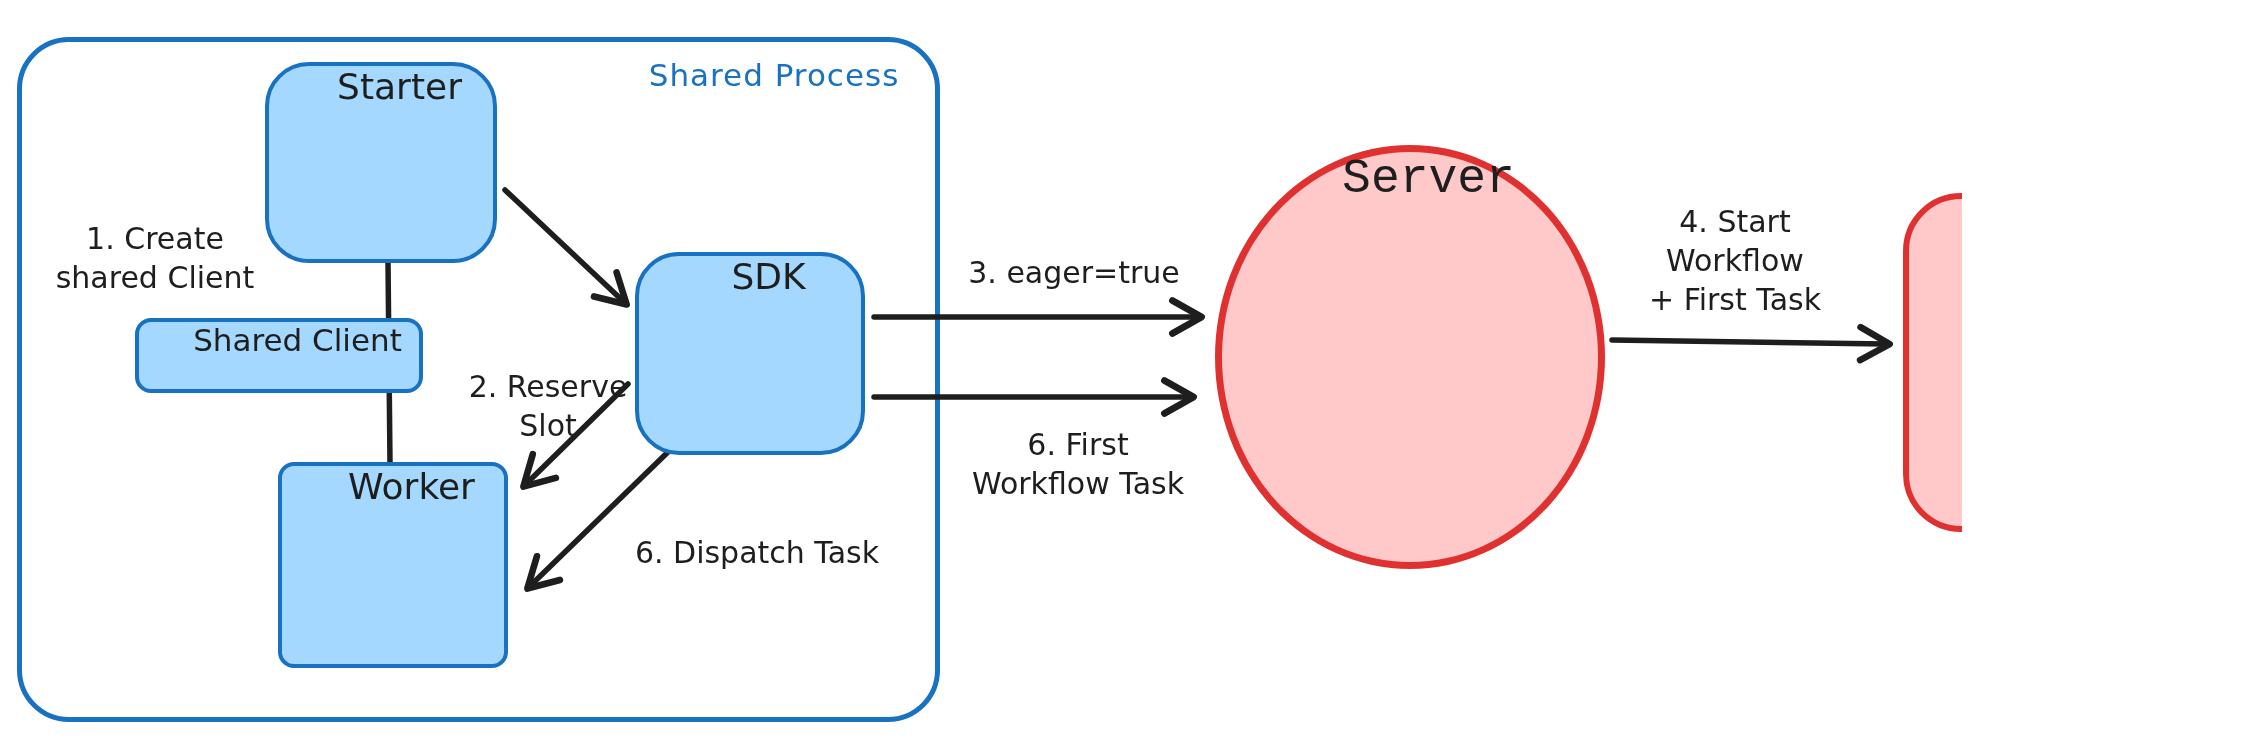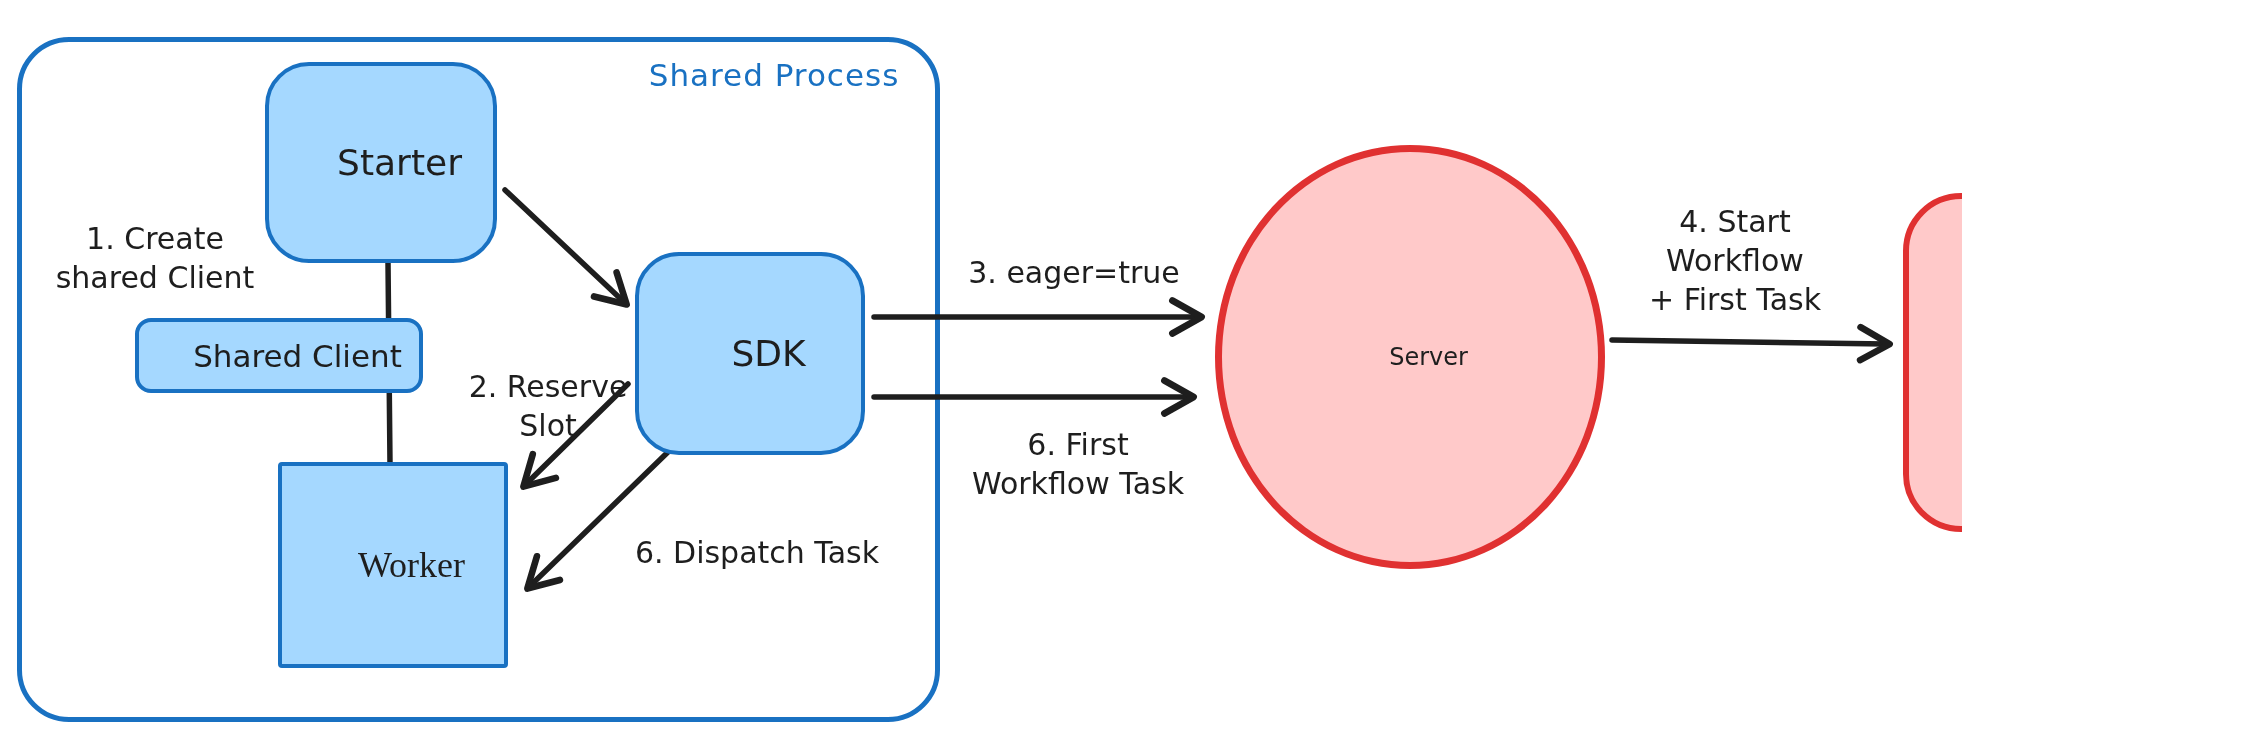--- a/index.html
+++ b/index.html
@@ -55,39 +55,39 @@
     fill:none;
   }
   .arrowhead-path{
     stroke:var(--ink);
     fill:none;
   }
   
   .node{
     position:absolute;
     display:flex;
-    align-items:center;
     justify-content:center;
     text-align:center;
     background:var(--blue-fill);
     border:4px solid var(--blue-stroke);
     color:var(--ink);
     z-index:2;
     padding-left:37px;
   }
   .node-starter{left:265px;top:62px;width:232px;height:201px;border-radius:44px;font-size:36px;}
   .node-shared-client{left:135px;top:318px;width:288px;height:75px;border-radius:16px;font-size:31px;}
-  .node-worker{left:278px;top:462px;width:230px;height:206px;border-radius:4px;font-size:36px;font-family:Liberation Serif, serif;}
+  .node-worker{left:278px;top:462px;width:230px;height:206px;border-radius:16px;font-size:36px;}
   .node-sdk{left:635px;top:252px;width:230px;height:203px;border-radius:44px;font-size:36px;}
   .node-server{
     left:1215px;top:145px;width:390px;height:424px;
     border-radius:50%;
     background:var(--red-fill);
     border:7px solid var(--red-stroke);
-    font-size:24px;
+    font-size:48px;
+    font-family:Liberation Mono, monospace;
   }
   .node-db{
     left:1903px;top:193px;width:307px;height:339px;
     border-radius:58px;
     background:var(--red-fill);
     border:6px solid var(--red-stroke);
     font-size:44px;
   }
   
   .edge-label{

